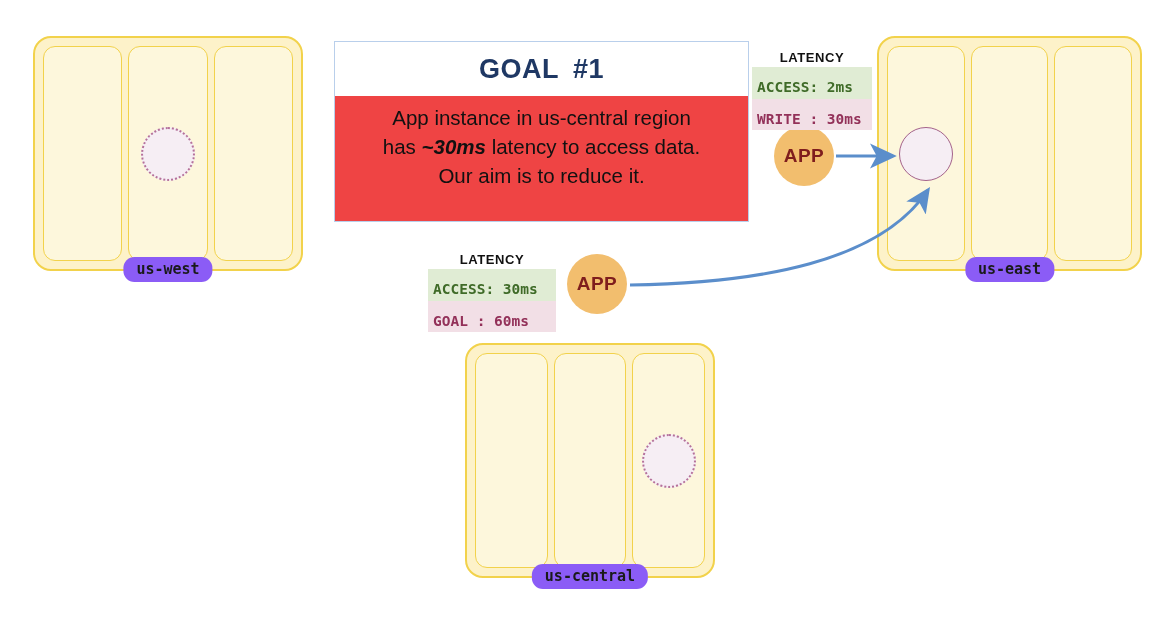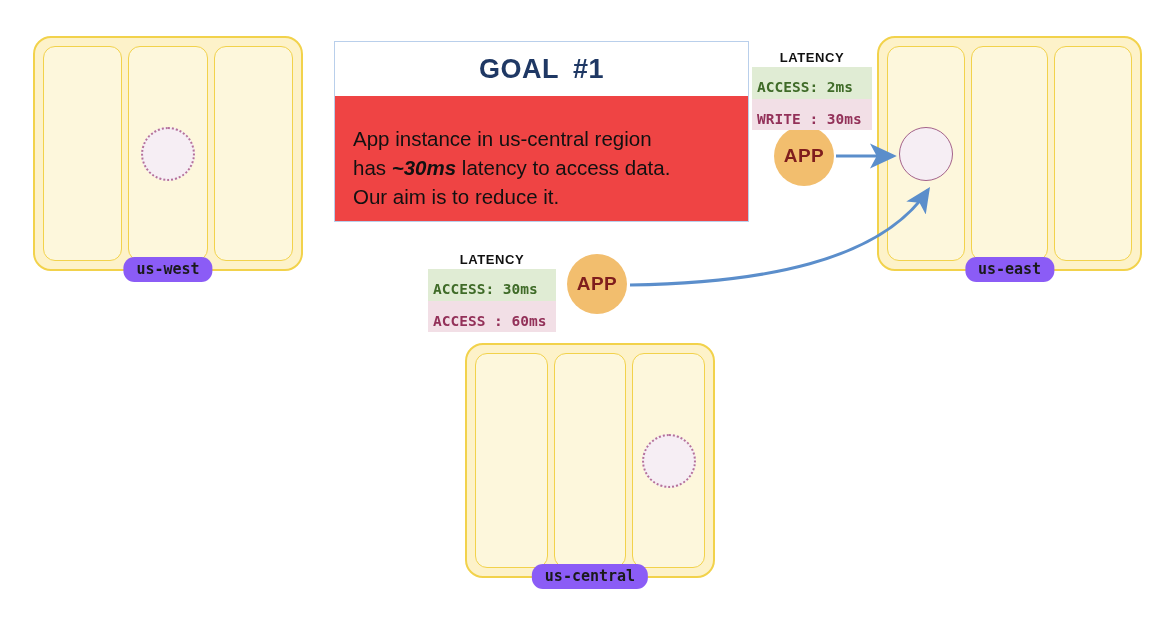--- a/index.html
+++ b/index.html
@@ -73,22 +73,22 @@
   }
   .goal-head{
     background:#ffffff;
     text-align:center;
     padding:12px 0 11px 0;
     font-size:27px;font-weight:700;color:#1f3864;
     letter-spacing:.5px;
   }
   .goal-head .gap{display:inline-block;width:14px;}
   .goal-body{
-    padding:28px 18px 16px 18px;
-    text-align:left;
+    padding:7px 18px 16px 18px;
+    text-align:center;
     font-size:20.5px;line-height:1.42;color:#111111;
   }
   .goal-body b{font-weight:700;font-style:italic;}
 
   
   .latency{
     position:absolute;z-index:8;
     font-family:"DejaVu Sans Mono","Liberation Mono",monospace;
   }
   .latency-title{
@@ -173,21 +173,21 @@
 
   <div class="latency" style="left:752px;top:50px;width:120px;">
     <div class="latency-title">LATENCY</div>
     <div class="lat-row lat-access">ACCESS: 2ms</div>
     <div class="lat-row lat-write">WRITE : 30ms</div>
   </div>
 
   <div class="latency" style="left:428px;top:252px;width:128px;">
     <div class="latency-title">LATENCY</div>
     <div class="lat-row lat-access">ACCESS: 30ms</div>
-    <div class="lat-row lat-write">ACCESS : 60ms</div>
+    <div class="lat-row lat-write">GOAL : 60ms</div>
   </div>
 
   <div class="app" style="left:774px;top:126px;">
     <span>APP</span>
   </div>
 
   <div class="app" style="left:567px;top:254px;">
     <span>APP</span>
   </div>
 

